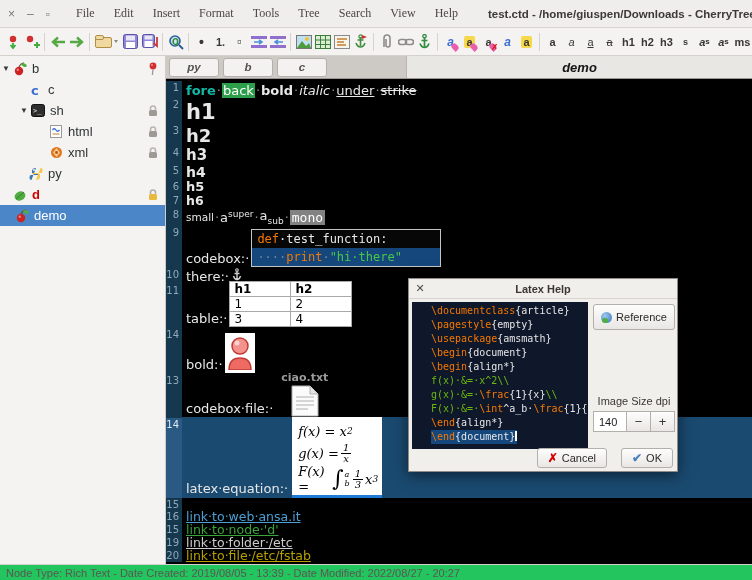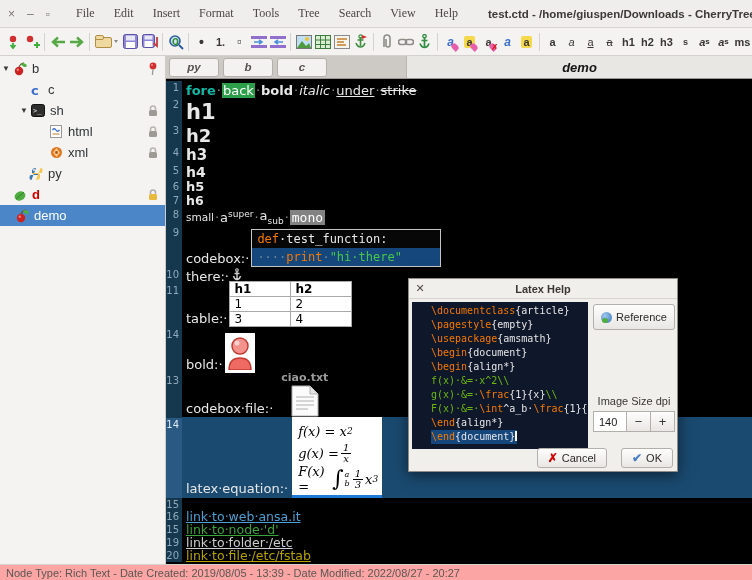--- a/index.html
+++ b/index.html
@@ -112,21 +112,21 @@
   .intg { font-size:22px; font-style:normal; line-height:22px; margin:0 1px; }
   .intlim { display:inline-flex; flex-direction:column; font-size:8px; line-height:9px;
             font-style:italic; margin-right:1px; }
   .supt { font-size:9px; vertical-align:super; }
 
   .lnk { text-decoration:underline; font-size:12.5px; line-height:13px; }
   .lnk-web { color:#4b9fd5; } .lnk-node { color:#3aa53a; }
   .lnk-folder { color:#cccccc; } .lnk-file { color:#b5a000; }
 
   
-  .statusbar { height:16px; background:#fca5a5; border-top:1px solid #d5d2ce;
+  .statusbar { height:16px; background:#22c55e; border-top:1px solid #d5d2ce;
                display:flex; align-items:center; padding-left:6px; }
   .statusbar span { font-size:11px; color:#5a5753; white-space:nowrap; }
 
   
   .dialog { position:absolute; left:408px; top:278px; width:270px; height:194px;
             background:#f1efec; border:1px solid #8f8c88; box-shadow:0 3px 14px rgba(0,0,0,.55);
             z-index:10; }
   .dlg-title { height:20px; display:flex; align-items:center; border-bottom:1px solid #d8d5d1; }
   .dlg-close { width:22px; text-align:center; color:#504d49; font-size:11px; }
   .dlg-title-text { flex:1; text-align:center; font-weight:bold; font-size:11px; color:#3a3734;

